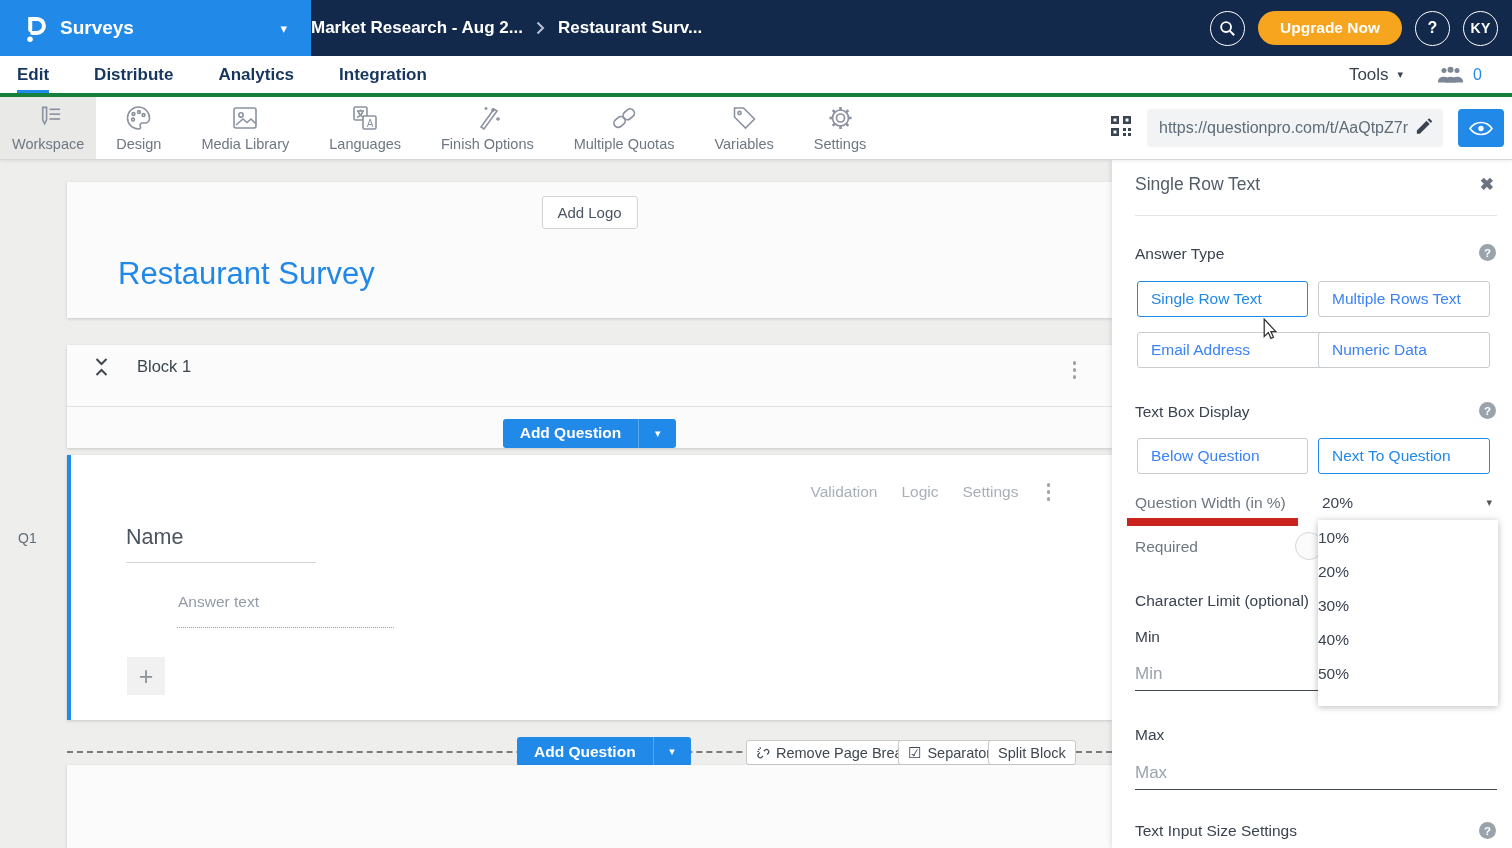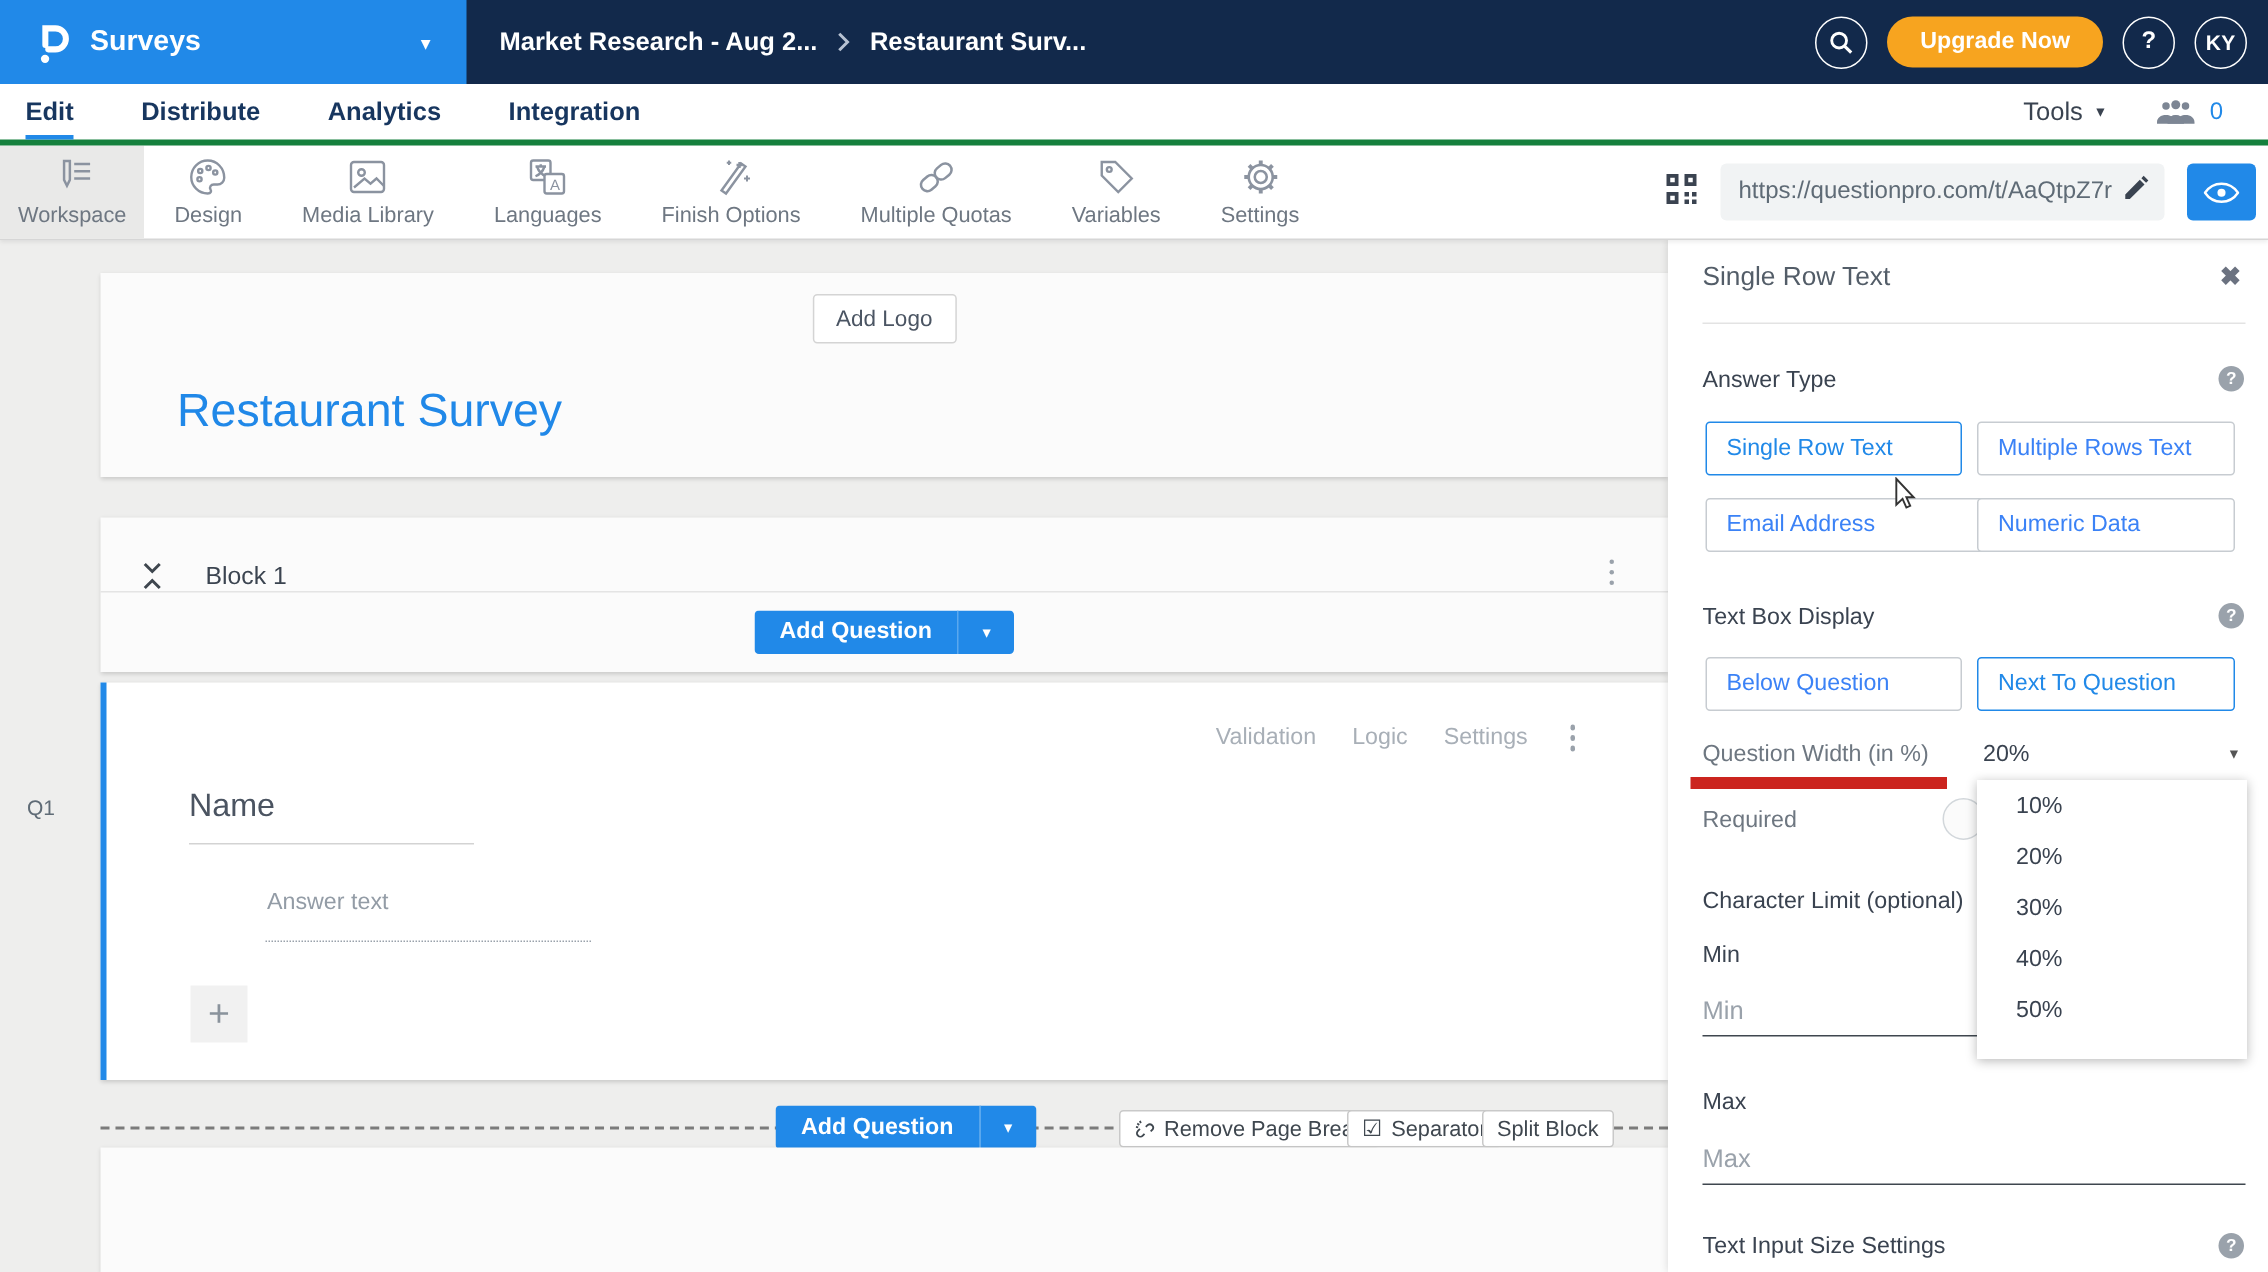--- a/index.html
+++ b/index.html
@@ -6,21 +6,21 @@
   html,body { width:1512px; height:848px; overflow:hidden; }
   body { font-family:"Liberation Sans", sans-serif; background:#eeeeed; position:relative; }
   #app { position:absolute; inset:0; width:1512px; height:848px; }
 
   
   .topbar { position:absolute; left:0; top:0; width:1512px; height:56px; background:#12294b; display:flex; align-items:center; z-index:30; }
   .brand { width:311px; height:56px; background:#2189e8; display:flex; align-items:center; }
   .brand-logo { margin-left:24px; display:flex; }
   .brand-name { color:#fff; font-size:19px; font-weight:700; margin-left:13px; }
   .brand-caret { margin-left:auto; margin-right:24px; color:#fff; font-size:13px; }
-  .crumbs { display:flex; align-items:center; margin-left:22px; gap:13px; }
+  .crumbs { display:flex; align-items:center; gap:13px; }
   .crumb { color:#fff; font-size:17px; font-weight:700; }
   .crumb-sep { display:flex; }
   .topbar-right { margin-left:auto; display:flex; align-items:center; gap:13px; margin-right:14px; }
   .circle-btn { width:35px; height:35px; border:1.6px solid #fff; border-radius:50%; display:flex; align-items:center; justify-content:center; color:#fff; font-weight:700; font-size:16px; }
   .avatar { font-size:14px; letter-spacing:.3px; }
   .upgrade { height:34px; padding:0 22px; border:none; border-radius:17px; background:#f7a41f; color:#fff; font-family:inherit; font-weight:700; font-size:15.5px; display:flex; align-items:center; }
 
   
   .navrow { position:absolute; left:0; top:56px; width:1512px; height:41px; background:#fff; border-bottom:4px solid #15803d; display:flex; align-items:stretch; z-index:25; }
   .tabs { display:flex; margin-left:17px; gap:45px; }
@@ -45,21 +45,21 @@
   
   .content { position:absolute; left:0; top:160px; width:1112px; height:688px; background:#eeeeed; }
   .card { position:absolute; background:#fbfbfb; box-shadow:0 1px 3px rgba(0,0,0,.16); }
   .q-gutter-label { position:absolute; left:18px; top:370px; font-size:14px; color:#5f6b76; }
 
   .survey-card { left:67px; top:22px; width:1045px; height:136px; }
   .add-logo { position:absolute; left:50%; transform:translateX(-50%); top:14px; background:#fff; border:1px solid #d4d4d4; border-radius:3px; padding:7px 15px; font-family:inherit; font-size:15px; color:#4b5563; }
   .survey-title { position:absolute; left:51px; top:74px; font-size:31px; color:#2088e8; font-weight:500; }
 
   .block-card { left:67px; top:185px; width:1045px; height:103px; }
-  .block-head { height:50px; display:flex; align-items:flex-end; border-bottom:1px solid #e4e4e4; }
+  .block-head { height:50px; display:flex; align-items:flex-start; border-bottom:1px solid #e4e4e4;margin-top:12px; }
   .collapse { margin-left:27px; display:flex; }
   .block-title { margin-left:28px; font-size:16.5px; color:#3b4450; }
   .dots-v { margin-left:auto; margin-right:32px; display:flex; flex-direction:column; gap:3.5px; padding:4px; }
   .dots-v i { width:3.5px; height:3.5px; border-radius:50%; background:#9aa2ab; }
   .block-row2 { height:52px; display:flex; align-items:center; justify-content:center; }
 
   .btn-addq { display:flex; height:29px; border-radius:3px; overflow:hidden; }
   .btn-addq .main { background:#2189e8; color:#fff; border:none; font-family:inherit; font-weight:600; font-size:15.5px; padding:0 17px; display:flex; align-items:center; }
   .btn-addq .drop { width:38px; background:#2189e8; border:none; border-left:1px solid #5aa8ee; color:#fff; font-size:11px; display:flex; align-items:center; justify-content:center; }
 
@@ -100,21 +100,21 @@
   .toggle-sliver { position:absolute; left:183px; top:372px; width:28px; height:28px; border-radius:50%; border:1px solid #d2d7db; background:#fbfbfb; z-index:1; }
   .char-label { top:432px; }
   .min-label { top:468px; }
   .panel input.line-input { position:absolute; left:23px; width:362px; height:34px; border:none; border-bottom:1px solid #3f474f; outline:none; background:transparent; font-family:inherit; font-size:17px; color:#3a4350; padding:0; }
   .panel input.line-input::placeholder { color:#9aa2ab; opacity:1; }
   .min-input { top:497px; }
   .max-label { top:566px; }
   .max-input { top:596px; }
   .tis-label { top:662px; }
   .dropdown { position:absolute; left:206px; top:360px; width:180px; height:186px; background:#fff; box-shadow:0 1px 7px rgba(0,0,0,.28); z-index:5; padding-top:1px; }
-  .dd-item { height:34px; display:flex; align-items:center; padding-left:26px; font-size:15.5px; color:#3a4350; }
+  .dd-item { height:34px; display:flex; align-items:center; font-size:15.5px; color:#3a4350; }
 
   .cursor { position:absolute; left:1262px; top:318px; z-index:50; }
 </style>
 </head>
 <body>
 
 <div id="app">
 
   <div class="topbar">
     <div class="brand">

